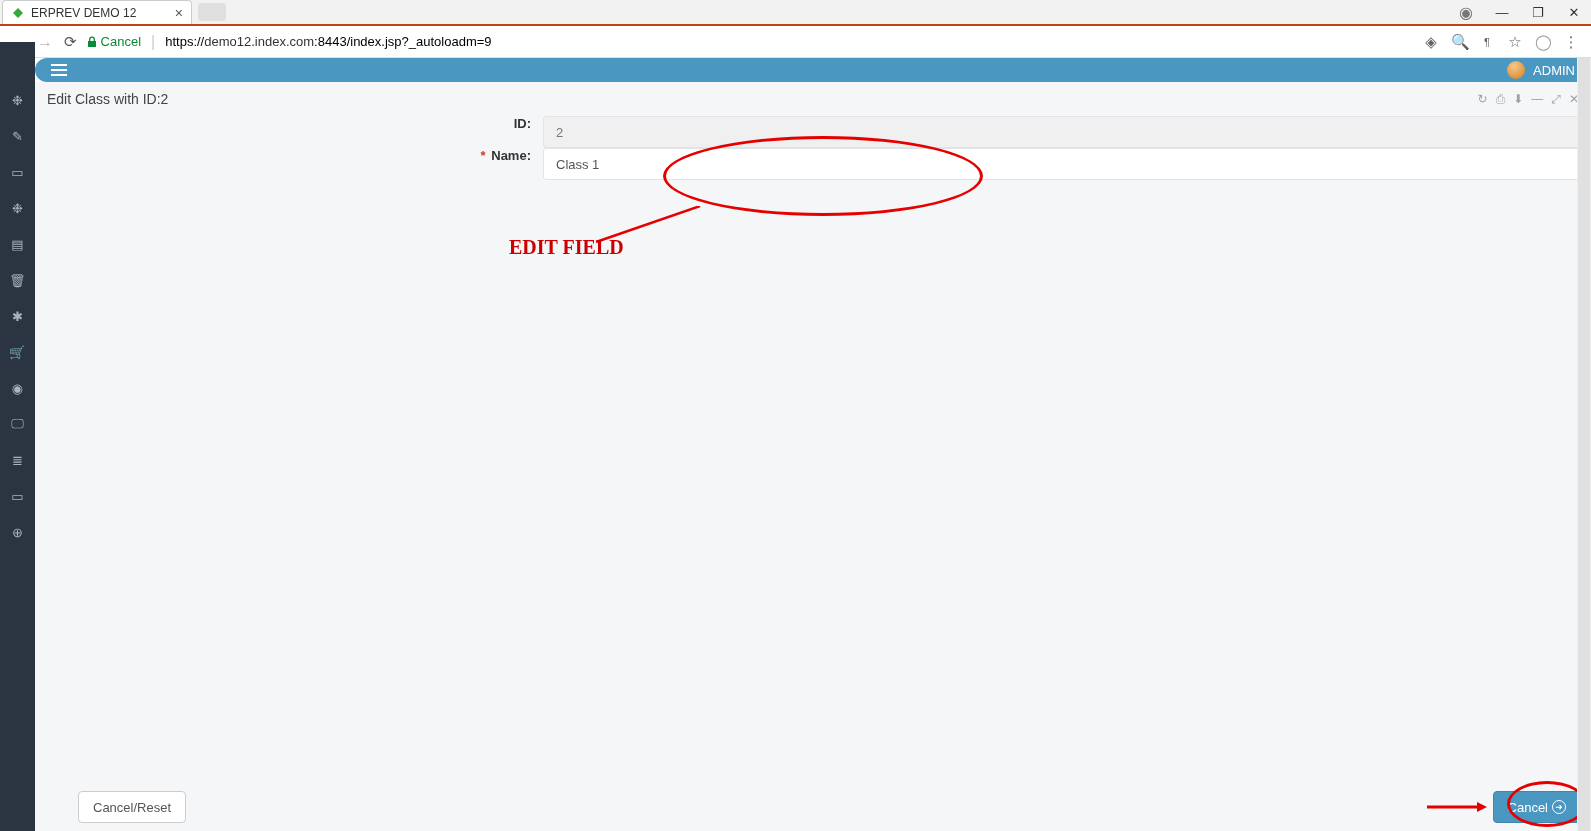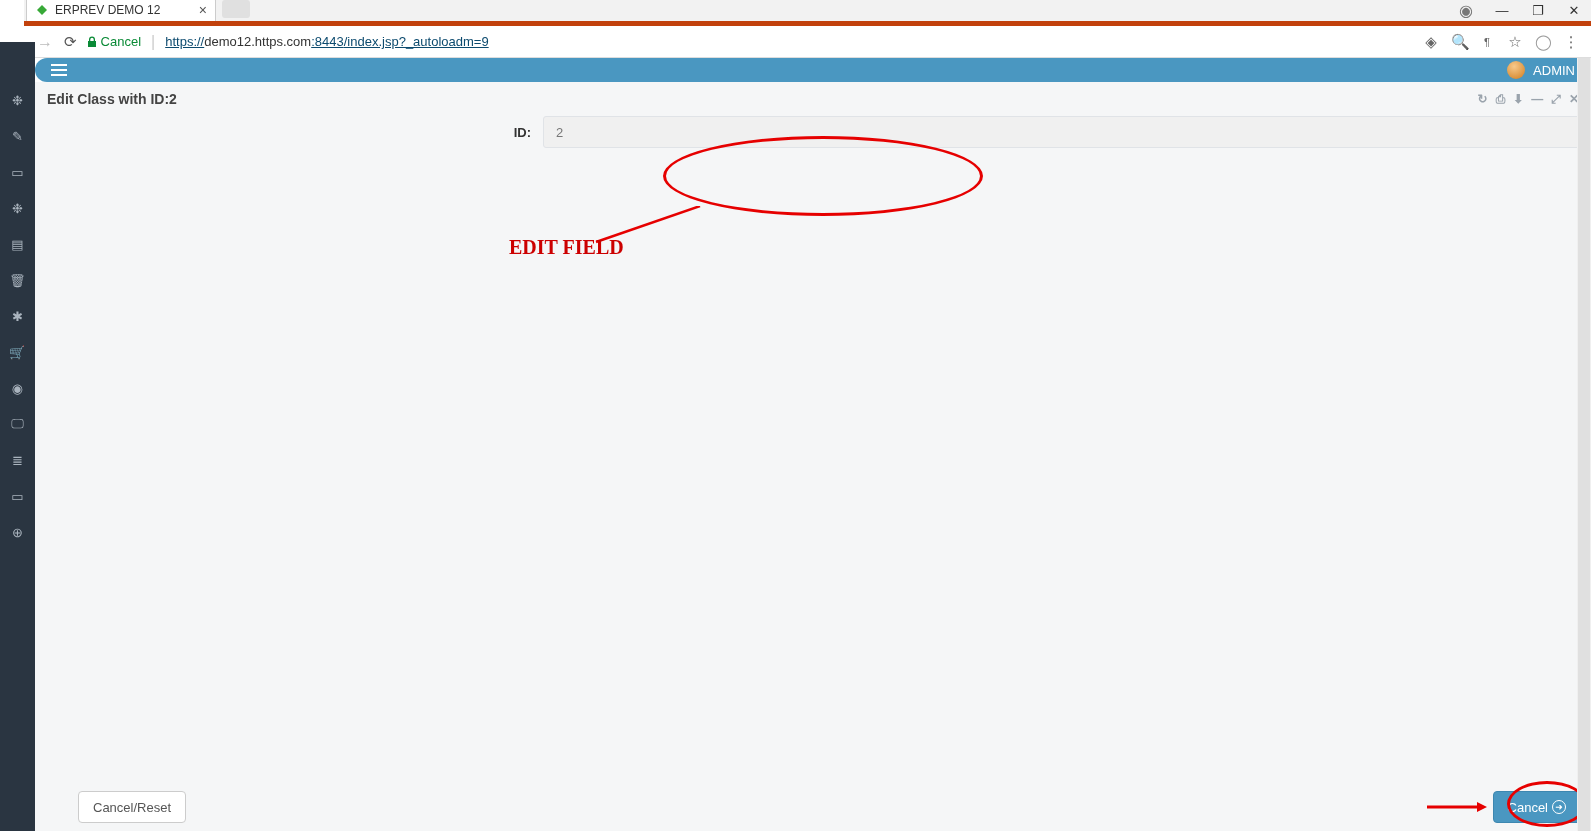--- a/index.html
+++ b/index.html
@@ -1,62 +1,62 @@
 <!DOCTYPE html>
 <html><head>
 <meta charset="utf-8">
 <style>
   * { box-sizing: border-box; margin: 0; padding: 0; font-family: -apple-system, BlinkMacSystemFont, "Segoe UI", Helvetica, Arial, sans-serif; }
   body { width: 1591px; height: 831px; overflow: hidden; background: #fff; }
 
   
-  .browser-tabs { height: 26px; background: #f2f2f2; display: flex; align-items: flex-end; border-bottom: 5px solid #c2410c; margin-left: 24px; }
+  .browser-tabs { height: 26px; background: #f2f2f2; display: flex; align-items: flex-end; border-bottom: 2px solid #c2410c; }
   .tab { height: 24px; width: 190px; background: #fff; border: 1px solid #ccc; border-bottom: none; border-top-left-radius: 4px; border-top-right-radius: 4px; display: flex; align-items: center; padding: 0 8px; font-size: 12px; color: #333; margin-left: 2px; }
   .tab .favicon { width: 14px; height: 14px; margin-right: 6px; display:flex; align-items:center; justify-content:center;}
   .tab .close { margin-left: auto; color: #555; font-size: 14px; }
   .new-tab { width: 28px; height: 18px; background: #e0e0e0; border-radius: 3px; margin-left: 6px; margin-bottom: 3px; }
   .win-controls { margin-left: auto; display: flex; align-items: center; height: 100%; padding-right: 6px; gap: 14px; color: #333; }
   .win-controls span { width: 22px; text-align: center; font-size: 13px; }
 
   .addr-bar { height: 32px; display: flex; align-items: center; padding: 0 8px; gap: 10px; border-bottom: 1px solid #ddd; background:#fff;}
   .nav-arrow { color: #555; font-size: 16px; width: 18px; text-align: center; }
   .nav-arrow.disabled { color: #bbb; }
   .reload { color: #555; font-size: 15px; }
   .secure { color: #0a8a36; font-size: 13px; display: flex; align-items: center; gap: 4px; white-space:nowrap;}
   .lock-icon { display:inline-block; width:10px; height:12px; }
   .url-sep { color: #ccc; }
   .url { font-size: 13px; color: #333; flex: 1; white-space: nowrap; overflow: hidden; }
-  .url .muted { color: #0c4a6e; text-decoration: underline; }
+  .url .muted { color: #000000; }
   .addr-right { display: flex; align-items: center; gap: 12px; color: #666; font-size: 15px; margin-left: auto; padding-right: 4px;}
   .addr-right span{width:16px;text-align:center;}
 
   
   .app { display: flex; height: calc(831px - 26px - 32px); }
   .logo-box { position: absolute; left: 3px; top: 67px; width: 30px; height: 30px; background: #fff; font-size: 7px; font-weight: bold; line-height: 7px; text-align: center; display:flex; flex-direction:column; justify-content:center; border:1px solid #eee;}
 
   .topbar { position: relative; height: 24px; background: #4a97c1; color: #fff; display: flex; align-items: center; padding: 0 16px; margin-left: 35px; border-radius: 20px; }
   .hamburger { display:flex; flex-direction:column; gap:3px; cursor:pointer;}
   .hamburger span{display:block;width:16px;height:2px;background:#fff;}
   .topbar-right { margin-left: auto; display: flex; align-items: center; gap: 8px; font-size: 13px; font-weight: 500;}
   .avatar { width: 18px; height: 18px; border-radius: 50%; background: radial-gradient(circle at 40% 30%, #f7c98b, #d17d1e); }
 
   .sidebar { width: 35px; background: #2a3541; height: calc(100% + 40px); position: relative; top: -40px; display: flex; flex-direction: column; align-items: center; padding-top: 40px; gap: 0; }
   .sidebar .item { width: 35px; height: 36px; display: flex; align-items: center; justify-content: center; color: #aab4be; font-size: 13px; }
 
   .main-wrap { flex: 1; display: flex; flex-direction: column; position: relative; }
   .content { flex: 1; background: #f5f6f7; padding: 0px 8px 10px 8px; display: flex; flex-direction: column; }
 
-  .panel-head { display: flex; align-items: center; height: 34px; padding: 0 4px; font-size: 14px; color: #444; font-weight: bold; }
+  .panel-head { display: flex; align-items: center; height: 34px; padding: 0 4px; font-size: 14px; color: #444; }
   .panel-tools { margin-left: auto; display: flex; gap: 8px; color: #9aa3ac; font-size: 12px; }
   .panel-tools span{cursor:pointer;}
 
   h1.page-title { font-size: 28px; font-weight: 400; color: #333; margin: 6px 2px 10px; border-bottom: 1px solid #e5e7eb; padding-bottom: 6px; }
 
   .form { position: relative; }
-  .form-row { display: flex; align-items: center; }
+  .form-row { display: flex; }
   .form-label { width: 500px; text-align: right; font-size: 13px; color: #333; font-weight: 600; padding-right: 12px; }
   .form-label .req { color: #d93025; margin-right: 2px; }
   .form-control { flex: 1; height: 32px; border: 1px solid #e0e3e7; border-radius: 3px; padding: 0 12px; font-size: 13px; color: #555; background:#fff;}
   .form-control.readonly { background: #f0f0f0; color: #777; }
 
   .annotation-oval {
     position: absolute;
     left: 620px; top: 20px;
     width: 320px; height: 80px;
     border: 3px solid #e60000;
@@ -118,21 +118,21 @@
   <span class="nav-arrow disabled">→</span>
   <span class="reload">⟳</span>
   <span class="secure">
     <svg class="lock-icon" viewBox="0 0 10 12">
         <path d="M2 5 V3.5 a3 3 0 0 1 6 0 V5 h1 v6 H1 V5 Z M3.3 5 h3.4 V3.5 a1.7 1.7 0 0 0 -3.4 0 Z" fill="#0a8a36"></path>
       </svg>
     <span>Cancel</span>
   </span>
   <span class="url-sep">|</span>
   <div class="url">
-    <span class="muted">https://</span><span>demo12.https.com</span><span class="muted">:8443</span><span class="muted">/index.jsp?_autoloadm=9</span>
+    <span class="muted">https://</span><span>demo12.index.com</span><span class="muted">:8443</span><span class="muted">/index.jsp?_autoloadm=9</span>
   </div>
   <div class="addr-right">
     <span>◈</span>
     <span>🔍</span>
     <span style="font-size:11px;">¶</span>
     <span>☆</span>
     <span style="color:#999;">◯</span>
     <span>⋮</span>
   </div>
 </div>
@@ -212,20 +212,24 @@
           <span>✕</span>
         </div>
       </div>
 
 
       <div class="form">
         <div class="form-row">
           <label class="form-label">ID:</label>
           <input class="form-control readonly" readonly="" value="2" style="">
         </div>
+        <div class="form-row">
+          <label class="form-label"><span class="req">*</span> <span>Name:</span></label>
+          <input class="form-control" value="Class 1" style="">
+        </div>
 
         <div class="annotation-oval"></div>
         <svg class="annotation-line" viewBox="0 0 130 50">
           <line x1="0" y1="45" x2="130" y2="0" stroke="#e60000" stroke-width="3"></line>
         </svg>
         <div class="annotation-text">EDIT FIELD</div>
       </div>
     </div>
 
     <div class="footer">

